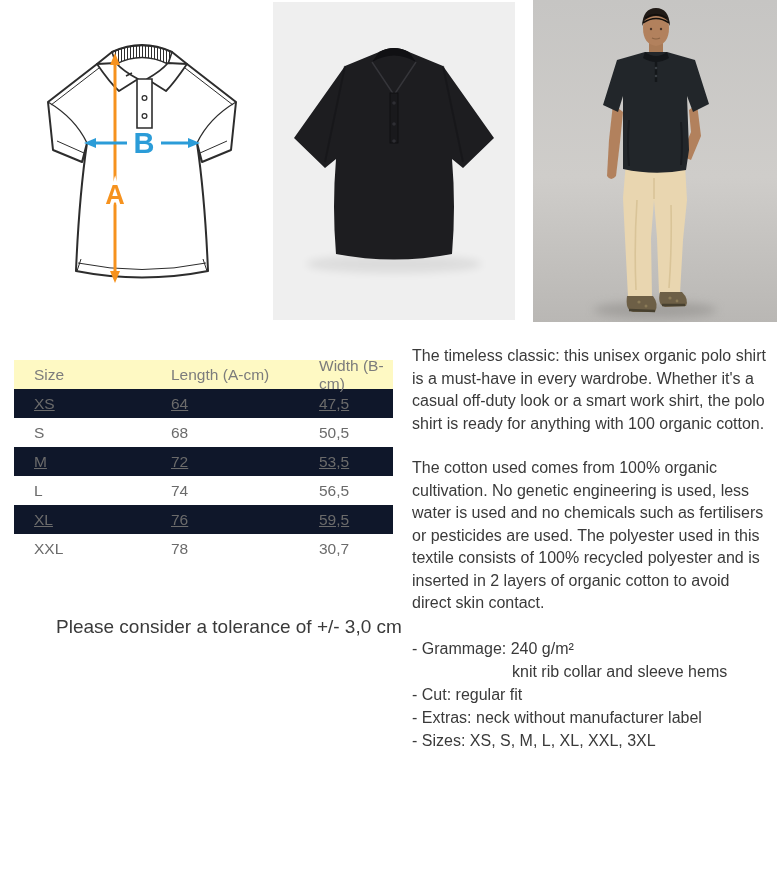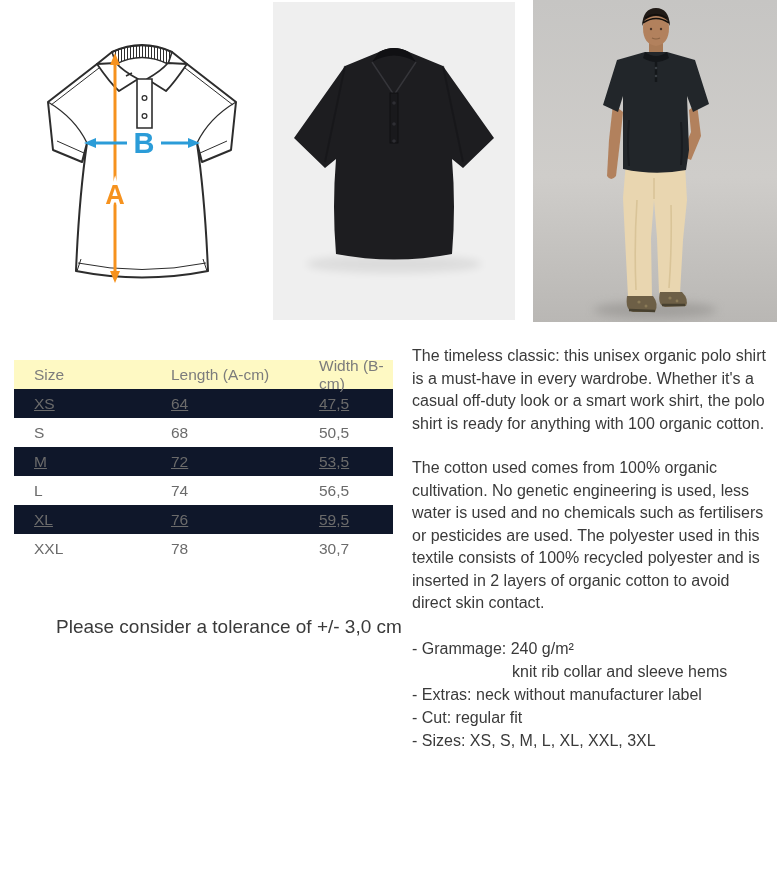--- a/index.html
+++ b/index.html
@@ -195,17 +195,17 @@
 </div>
 
 <div class="abs" id="tolerance-note">Please consider a tolerance of +/- 3,0 cm</div>
 
 <div class="abs" id="description">
   <p>The timeless classic: this unisex organic polo shirt is a must-have in every wardrobe. Whether it's a casual off-duty look or a smart work shirt, the polo shirt is ready for anything with 100 organic cotton.</p>
   <p>The cotton used comes from 100% organic cultivation. No genetic engineering is used, less water is used and no chemicals such as fertilisers or pesticides are used. The polyester used in this textile consists of 100% recycled polyester and is inserted in 2 layers of organic cotton to avoid direct skin contact.</p>
   <div>
     <div class="spec-line">- Grammage: 240 g/m²</div>
     <div class="spec-cont">knit rib collar and sleeve hems</div>
+    <div class="spec-line">- Cut: regular fit</div>
     <div class="spec-line">- Extras: neck without manufacturer label</div>
-    <div class="spec-line">- Cut: regular fit</div>
     <div class="spec-line">- Sizes: XS, S, M, L, XL, XXL, 3XL</div>
   </div>
 </div>
 
 </body></html>

